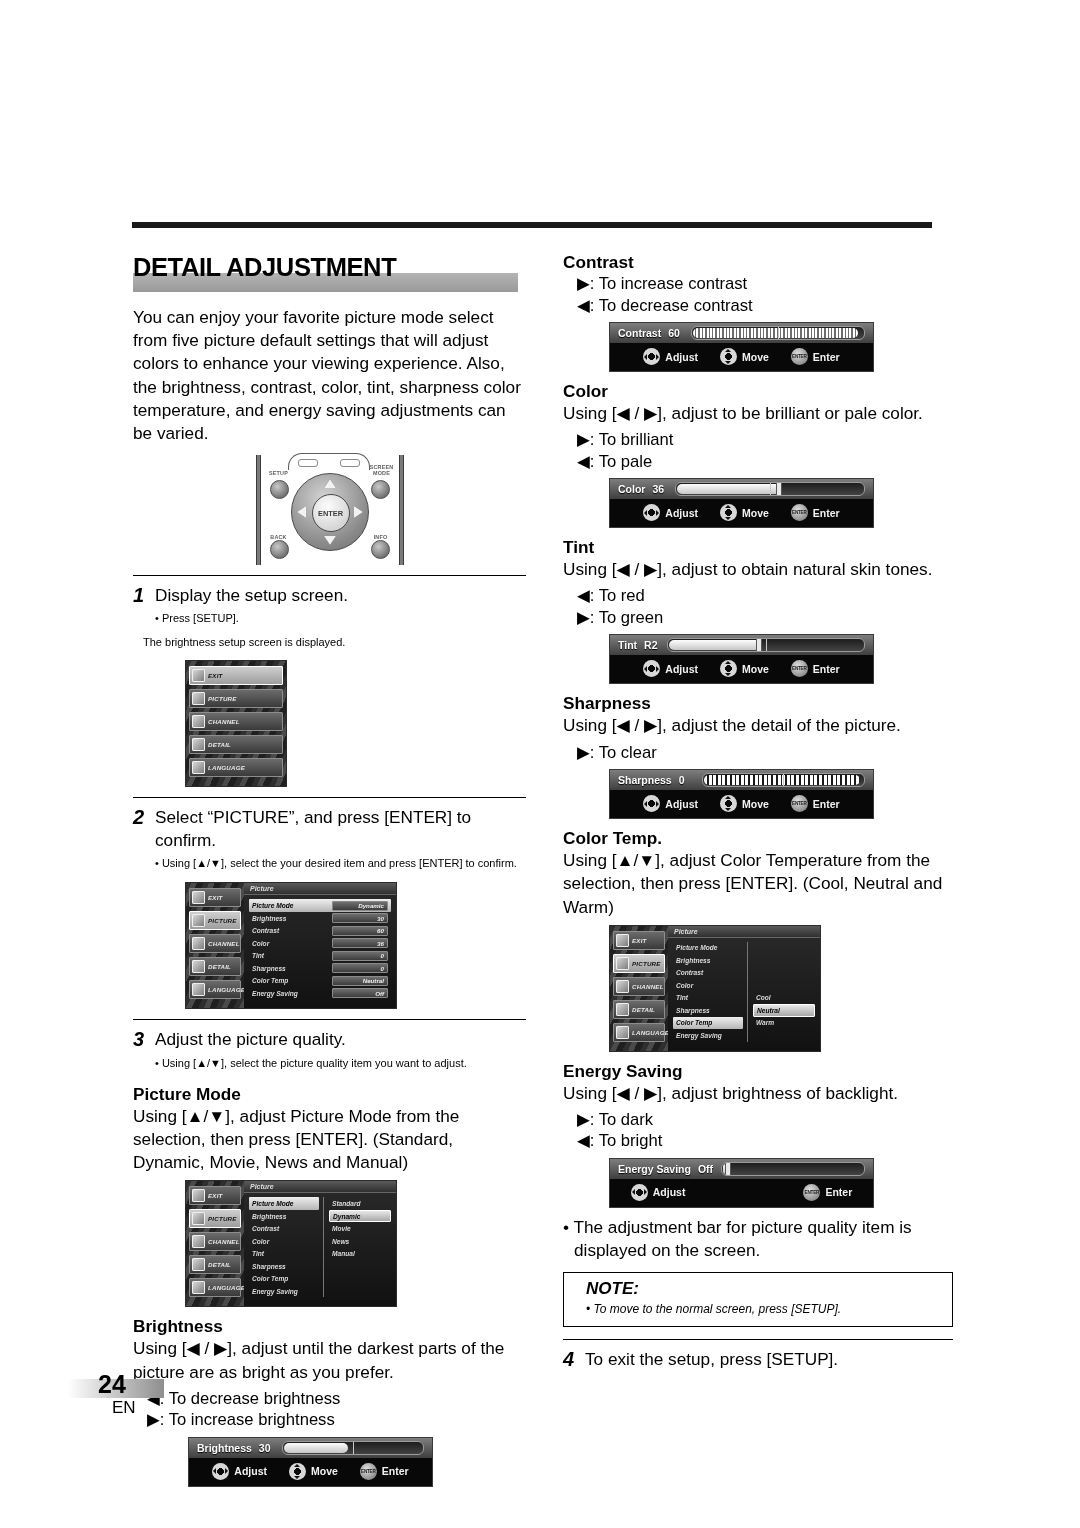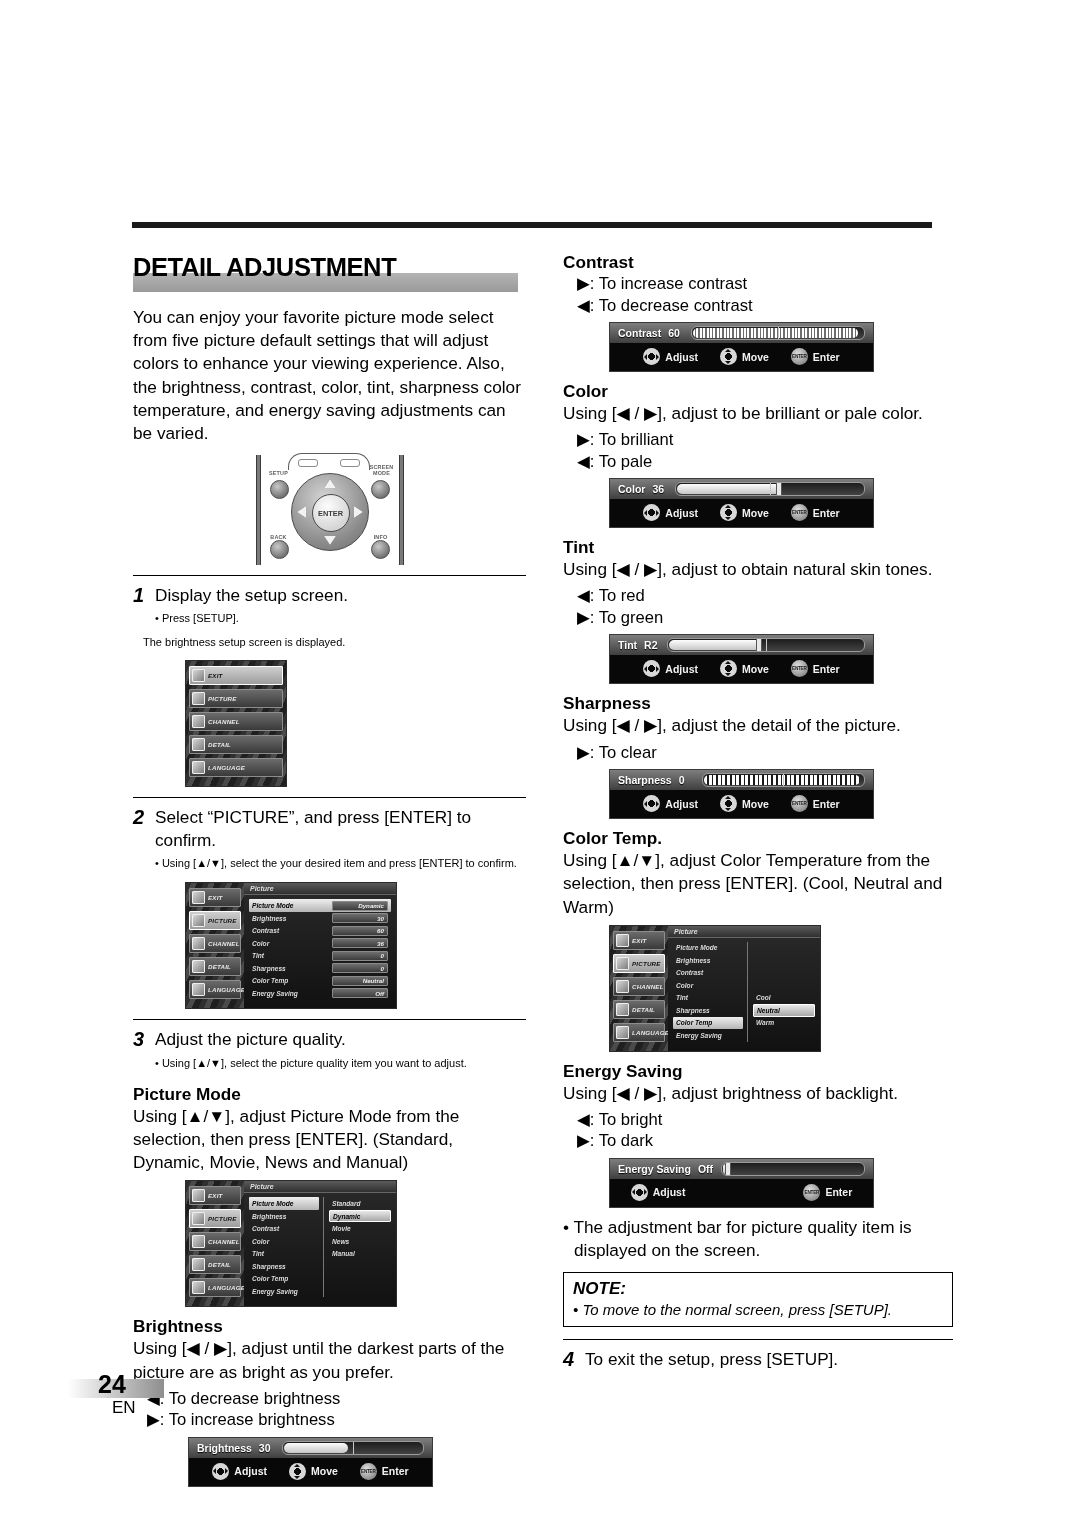--- a/index.html
+++ b/index.html
@@ -113,31 +113,31 @@
   }
   .arrow-line {
     font-size: 16.6px;
     line-height: 21.5px;
     margin-left: 14px;
   }
 
   
   .note-box {
     border: 1.6px solid #000;
-    padding: 6px 10px 8px 9px;
+    padding: 6px 10px 8px 22px;
     margin-top: 10px;
   }
   .note-title {
     font-size: 17px;
     font-weight: bold;
     font-style: italic;
     margin-bottom: 2px;
   }
   .note-body {
-    font-size: 15px;
+    font-size: 12px;
     font-style: italic;
     line-height: 17px;
   }
 
   
   .folio-bar {
     position: absolute;
     left: 68px; top: 1379px;
     width: 96px; height: 19px;
     background: linear-gradient(to right, #ffffff, #8e8e8e);
@@ -947,22 +947,22 @@
               <div class="opt sel">Neutral</div>
               <div class="opt">Warm</div>
             </div>
           </div>
         </div>
       </div>
     </div>
 
     <div class="sec-h">Energy Saving</div>
     <p class="body">Using [◀ / ▶], adjust brightness of backlight.</p>
+    <div class="arrow-line">▶: To dark</div>
     <div class="arrow-line">◀: To bright</div>
-    <div class="arrow-line">▶: To dark</div>
 
     <div class="adjbar" style="width:265px; margin:6px 0 0 46px;">
       <div class="adj-top">
         <span class="adj-label">Energy Saving</span>
         <span class="adj-value">Off</span>
         <span class="gauge">
           <span class="fill" style="width:4%;"></span>
           <span class="knob" style="left:2%;"></span>
         </span>
       </div>

